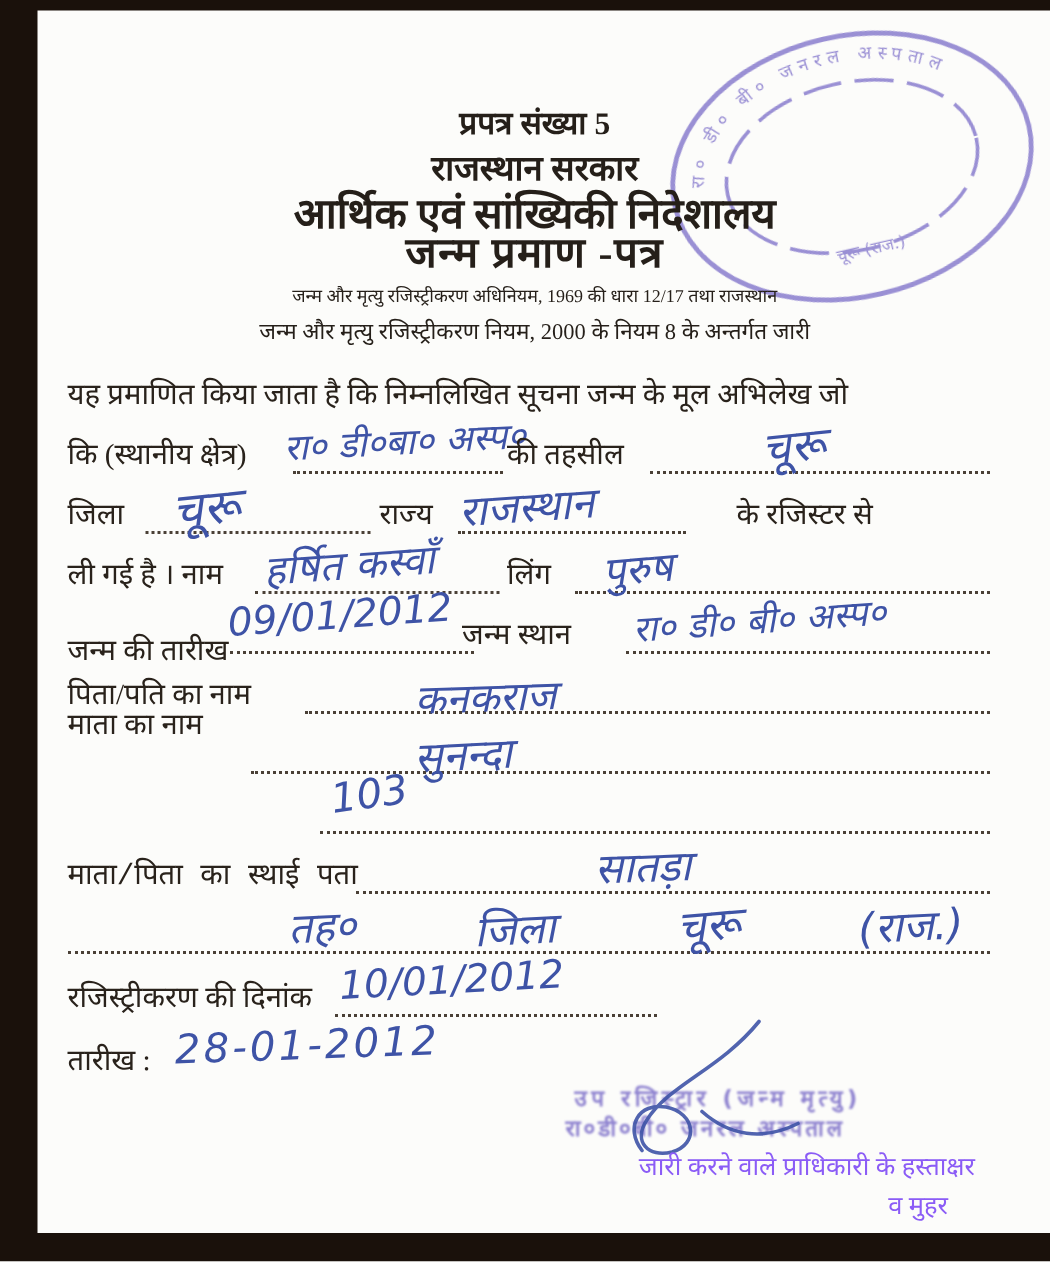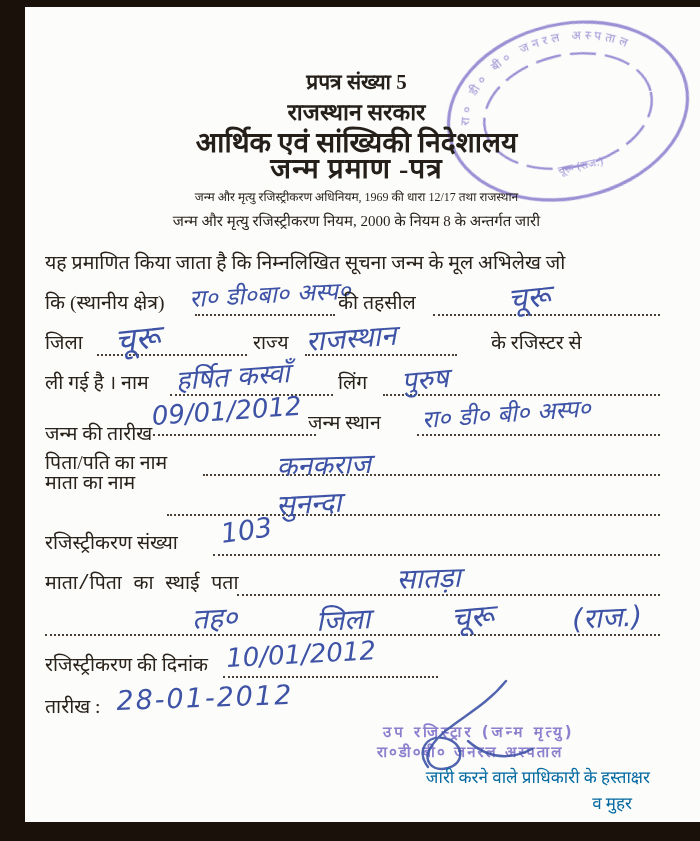--- a/index.html
+++ b/index.html
@@ -8,21 +8,21 @@
   .paper{position:absolute;left:25px;top:7px;width:675px;height:815px;background:#fcfcfa;}
   .abs{position:absolute;white-space:nowrap;}
   .print{color:#29221b;font-size:19.5px;}
   .hdr{left:4px;width:655px;text-align:center;color:#251f19;}
   .title{font-weight:bold;letter-spacing:1px;}
   .dl{position:absolute;height:26px;border-bottom:2px dotted #4a4036;}
   .hand{position:absolute;white-space:nowrap;color:#3e53a6;font-style:italic;
         font-family:"DejaVu Sans",sans-serif;transform-origin:left bottom;}
   .stampline{position:absolute;white-space:nowrap;color:#7a6cc8;font-weight:bold;
         font-family:"DejaVu Sans",sans-serif;filter:blur(0.7px);opacity:.85;}
-  .cap{position:absolute;color:#0369a1;font-size:17px;text-align:right;}
+  .cap{position:absolute;color:#8b5cf6;font-size:17px;text-align:right;}
   svg{position:absolute;overflow:visible;}
 </style>
 </head>
 <body>
 
 <div class="canvas">
   <div class="paper">
 
     <svg style="left:408px;top:12px;" width="265" height="192" viewBox="0 0 265 192">
       <g transform="rotate(-13 135 92)" opacity="0.75" style="filter:blur(0.5px)">
@@ -75,21 +75,20 @@
     <div class="hand" style="left:398px;top:395px;font-size:24px;transform:rotate(-4deg);">रा० डी० बी० अस्प०</div>
 
     <div class="abs print" style="left:20px;top:441px;text-align:right;">पिता/पति का नाम</div>
     <div class="dl" style="left:178px;top:441px;width:457px;"></div>
     <div class="hand" style="left:252px;top:440px;font-size:27px;transform:rotate(-2deg);">कनकराज</div>
 
     <div class="abs print" style="left:20px;top:461px;">माता का नाम</div>
     <div class="dl" style="left:142px;top:481px;width:493px;"></div>
     <div class="hand" style="left:252px;top:478px;font-size:28px;transform:rotate(-3deg);">सुनन्दा</div>
 
-    <div class="abs print" style="left:20px;top:521px;">रजिस्ट्रीकरण संख्या</div>
     <div class="dl" style="left:188px;top:521px;width:447px;"></div>
     <div class="hand" style="left:198px;top:511px;font-size:27px;transform:rotate(-8deg);">103</div>
 
     <div class="abs print" style="left:20px;top:561px;font-family:Liberation Mono, monospace;">माता/पिता का स्थाई पता</div>
     <div class="dl" style="left:212px;top:561px;width:423px;"></div>
     <div class="hand" style="left:372px;top:552px;font-size:28px;transform:rotate(-2deg);">सातड़ा</div>
 
     <div class="dl" style="left:20px;top:601px;width:615px;"></div>
     <div class="hand" style="left:168px;top:592px;font-size:28px;transform:rotate(-3deg);">तह०</div>
     <div class="hand" style="left:292px;top:594px;font-size:28px;transform:rotate(-3deg);">जिला</div>

